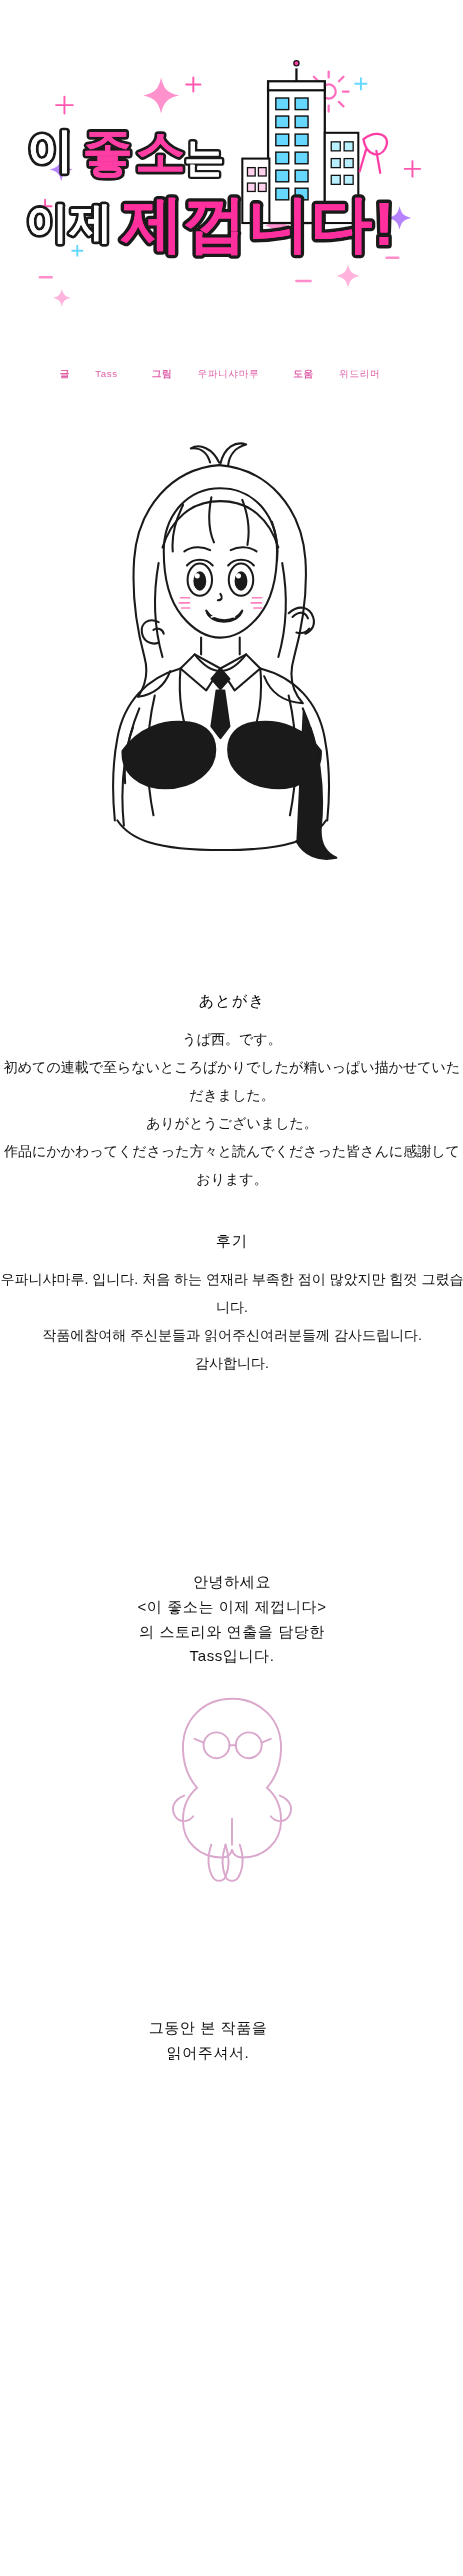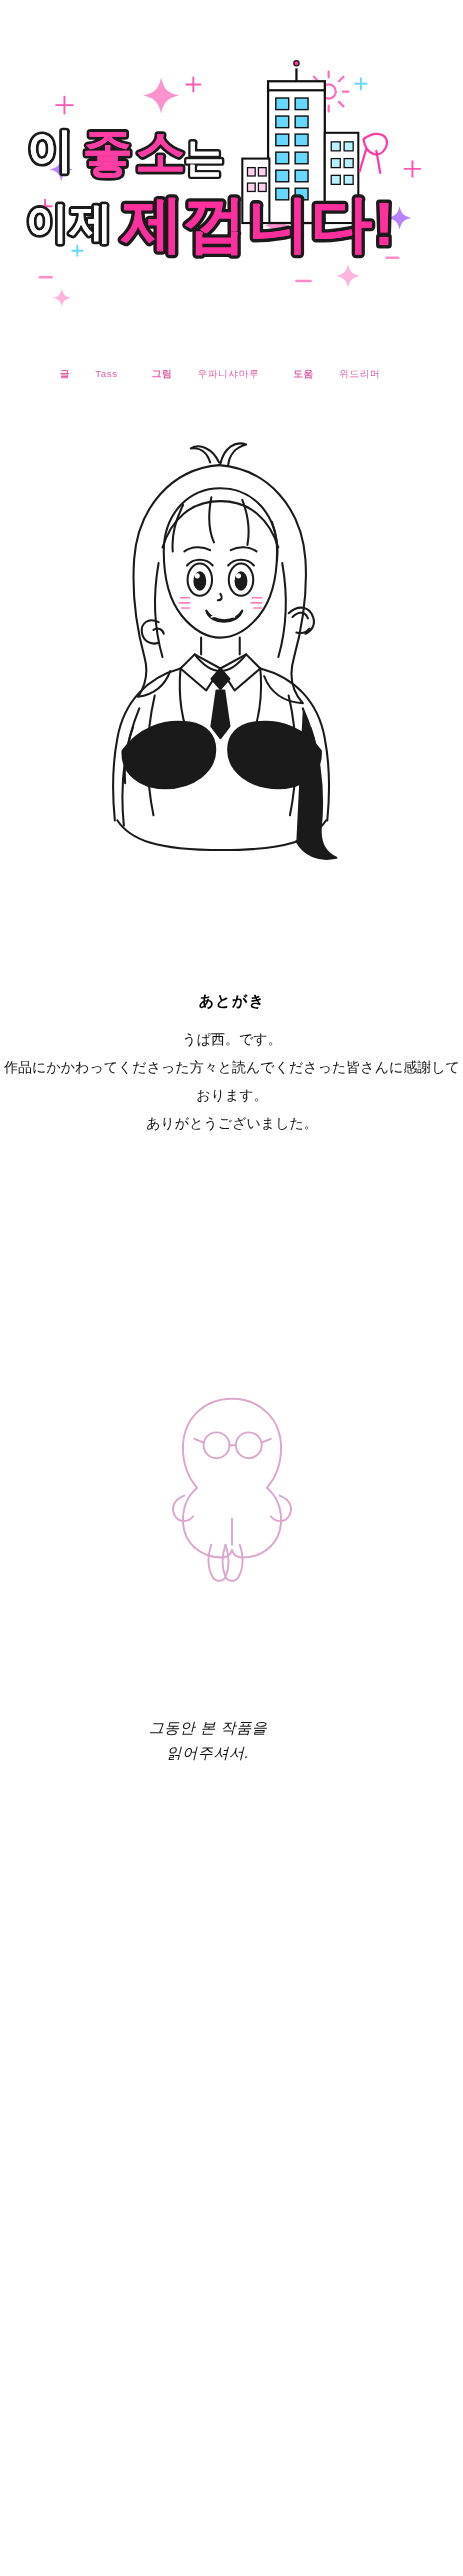--- a/index.html
+++ b/index.html
@@ -57,21 +57,21 @@
   }
 
   
   .section {
     width: 464px;
     text-align: center;
     color: #000;
   }
   .sec-title {
     font-size: 15px;
-    font-weight: bold;
+    font-weight: normal;
     letter-spacing: 1.3px;
     margin-bottom: 14px;
   }
   .sec-line {
     font-size: 14px;
     line-height: 2.0;
     color: #111;
   }
   .sec-gap-1 { height: 39px; }
   .sec-gap-3 { height: 193px; }
@@ -98,21 +98,20 @@
     transform: translateX(-50%);
   }
 
   .closing {
     width: 416px;
     text-align: center;
     font-size: 15px;
     line-height: 1.65;
     letter-spacing: 0.6px;
     color: #111;
-    font-style: italic;
   }
 </style>
 </head>
 <body>
 
 <div class="page">
 
   <div class="logo-block">
 
     <svg class="logo-art" viewBox="0 0 720 560" aria-hidden="true">
@@ -315,29 +314,42 @@
         <path d="M430 440 c26 58 34 124 28 184 c-2 24 6 40 24 48
                  c-28 6 -50 -4 -62 -26" fill="#1a1a1a" stroke="#1a1a1a"></path>
         <path d="M176 440 c-24 58 -30 122 -24 182"></path>
       </g>
     </svg>
   </div>
 
   <div class="section">
     <div class="sec-title">あとがき</div>
     <div class="sec-line">うぱ西。です。</div>
+    <div class="sec-line">初めての連載で至らないところばかりでしたが精いっぱい描かせていただきました。</div>
+    <div class="sec-line">ありがとうございました。</div>
     <div class="sec-line">作品にかかわってくださった方々と読んでくださった皆さんに感謝しております。</div>
-    <div class="sec-line">ありがとうございました。</div>
   </div>
 
   <div class="sec-gap-1"></div>
 
+  <div class="section">
+    <div class="sec-title">후기</div>
+    <div class="sec-line">우파니샤마루. 입니다. 처음 하는 연재라 부족한 점이 많았지만  힘껏 그렸습니다.</div>
+    <div class="sec-line">작품에참여해 주신분들과 읽어주신여러분들께 감사드립니다.</div>
+    <div class="sec-line">감사합니다.</div>
+  </div>
 
   <div class="sec-gap-3"></div>
 
+  <div class="big-msg">
+    <div>안녕하세요</div>
+    <div>&lt;이 좋소는 이제 제껍니다&gt;</div>
+    <div>의 스토리와 연출을 담당한</div>
+    <div>Tass입니다.</div>
+  </div>
 
   <div class="ghost-wrap">
     <svg class="ghost" width="155" height="213" viewBox="0 0 240 330" aria-hidden="true">
       <g fill="none" stroke="#d9a8cc" stroke-width="3" stroke-linecap="round" stroke-linejoin="round">
 
         <path d="M120 26 c-44 0 -76 32 -76 76 c0 26 8 46 22 62
                  c-14 12 -22 30 -22 50 c0 34 26 58 60 58
                  c8 0 14 -4 16 -12 c2 8 8 12 16 12
                  c34 0 60 -24 60 -58 c0 -20 -8 -38 -22 -50
                  c14 -16 22 -36 22 -62 c0 -44 -32 -76 -76 -76z"></path>

